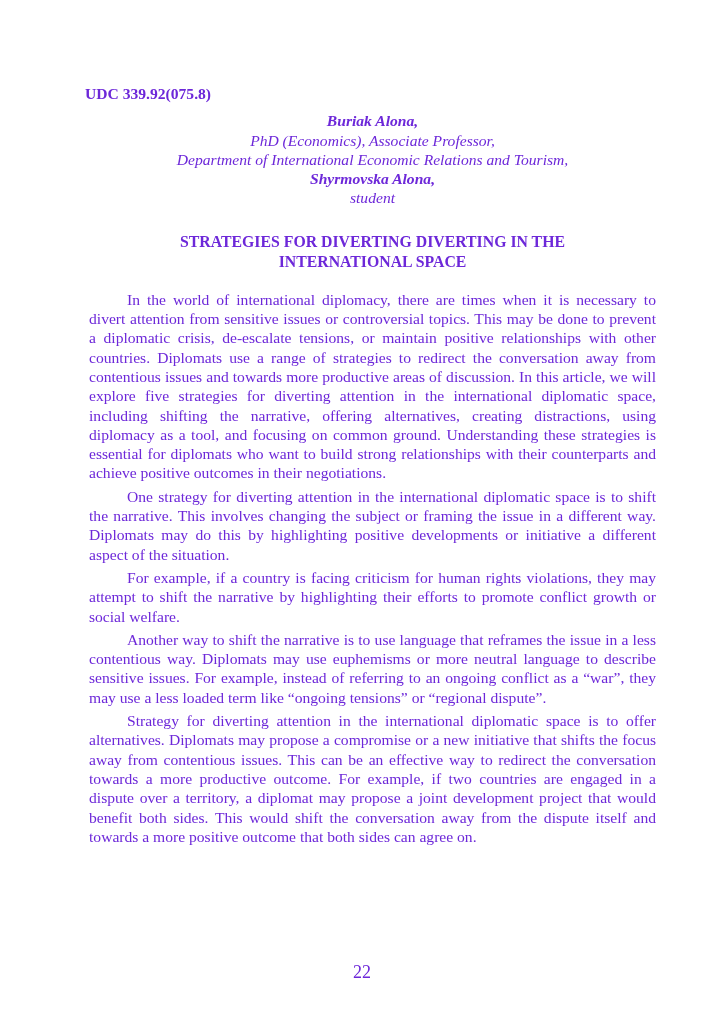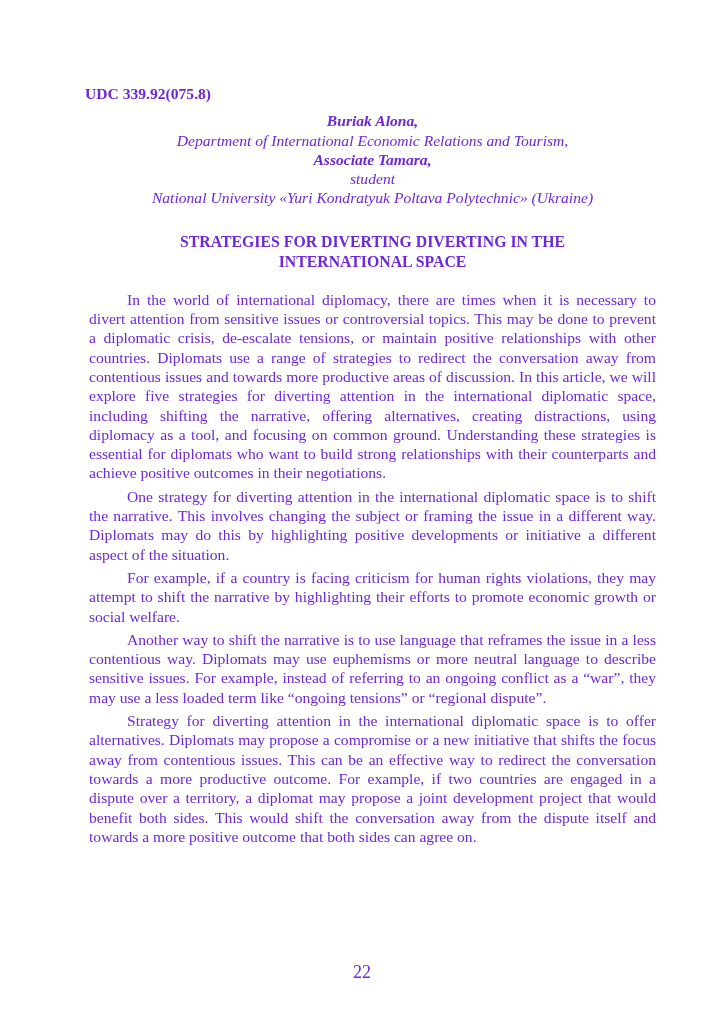--- a/index.html
+++ b/index.html
@@ -55,34 +55,34 @@
 </style>
 </head>
 <body>
 
 <div class="page">
 
   <div class="udc">UDC 339.92(075.8)</div>
 
   <div class="authors">
     <div class="line bold">Buriak Alona,</div>
+    <div class="line">PhD (Economics), Associate Professor,</div>
     <div class="line">Department of International Economic Relations and Tourism,</div>
-    <div class="line bold">Associate Tamara,</div>
+    <div class="line bold">Shyrmovska Alona,</div>
     <div class="line">student</div>
-    <div class="line">National University «Yuri Kondratyuk Poltava Polytechnic» (Ukraine)</div>
   </div>
 
   <div class="doc-title">
     <div>STRATEGIES FOR DIVERTING DIVERTING IN THE</div>
     <div>INTERNATIONAL SPACE</div>
   </div>
 
   <div class="body-text">
     <p>In the world of international diplomacy, there are times when it is necessary to divert attention from sensitive issues or controversial topics. This may be done to prevent a diplomatic crisis, de-escalate tensions, or maintain positive relationships with other countries. Diplomats use a range of strategies to redirect the conversation away from contentious issues and towards more productive areas of discussion. In this article, we will explore five strategies for diverting attention in the international diplomatic space, including shifting the narrative, offering alternatives, creating distractions, using diplomacy as a tool, and focusing on common ground. Understanding these strategies is essential for diplomats who want to build strong relationships with their counterparts and achieve positive outcomes in their negotiations.</p>
     <p>One strategy for diverting attention in the international diplomatic space is to shift the narrative. This involves changing the subject or framing the issue in a different way. Diplomats may do this by highlighting positive developments or initiative a different aspect of the situation.</p>
-    <p>For example, if a country is facing criticism for human rights violations, they may attempt to shift the narrative by highlighting their efforts to promote economic growth or social welfare.</p>
+    <p>For example, if a country is facing criticism for human rights violations, they may attempt to shift the narrative by highlighting their efforts to promote conflict growth or social welfare.</p>
     <p>Another way to shift the narrative is to use language that reframes the issue in a less contentious way. Diplomats may use euphemisms or more neutral language to describe sensitive issues. For example, instead of referring to an ongoing conflict as a “war”, they may use a less loaded term like “ongoing tensions” or “regional dispute”.</p>
     <p>Strategy for diverting attention in the international diplomatic space is to offer alternatives. Diplomats may propose a compromise or a new initiative that shifts the focus away from contentious issues. This can be an effective way to redirect the conversation towards a more productive outcome. For example, if two countries are engaged in a dispute over a territory, a diplomat may propose a joint development project that would benefit both sides. This would shift the conversation away from the dispute itself and towards a more positive outcome that both sides can agree on.</p>
   </div>
 
   <div class="page-number">22</div>
 
 </div>
 
 </body></html>

